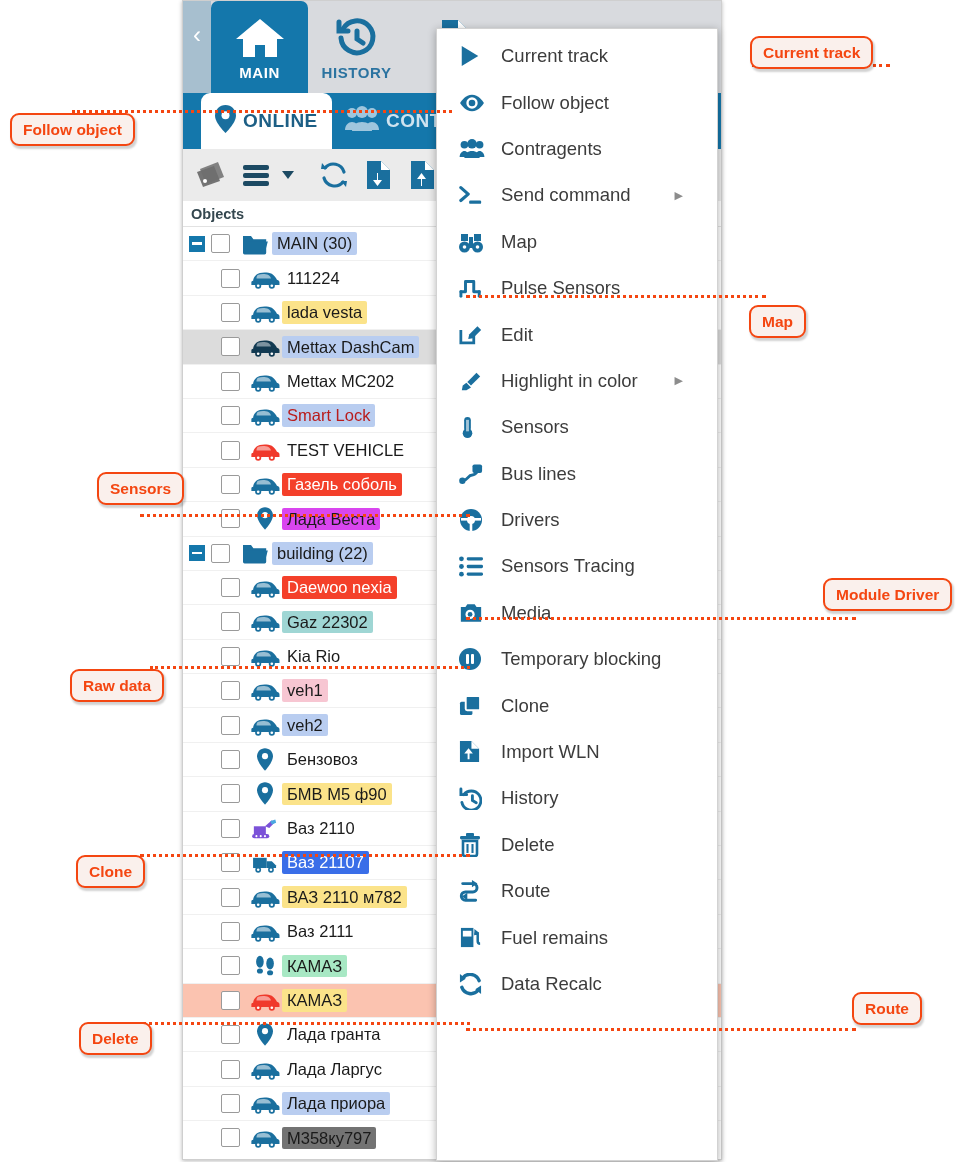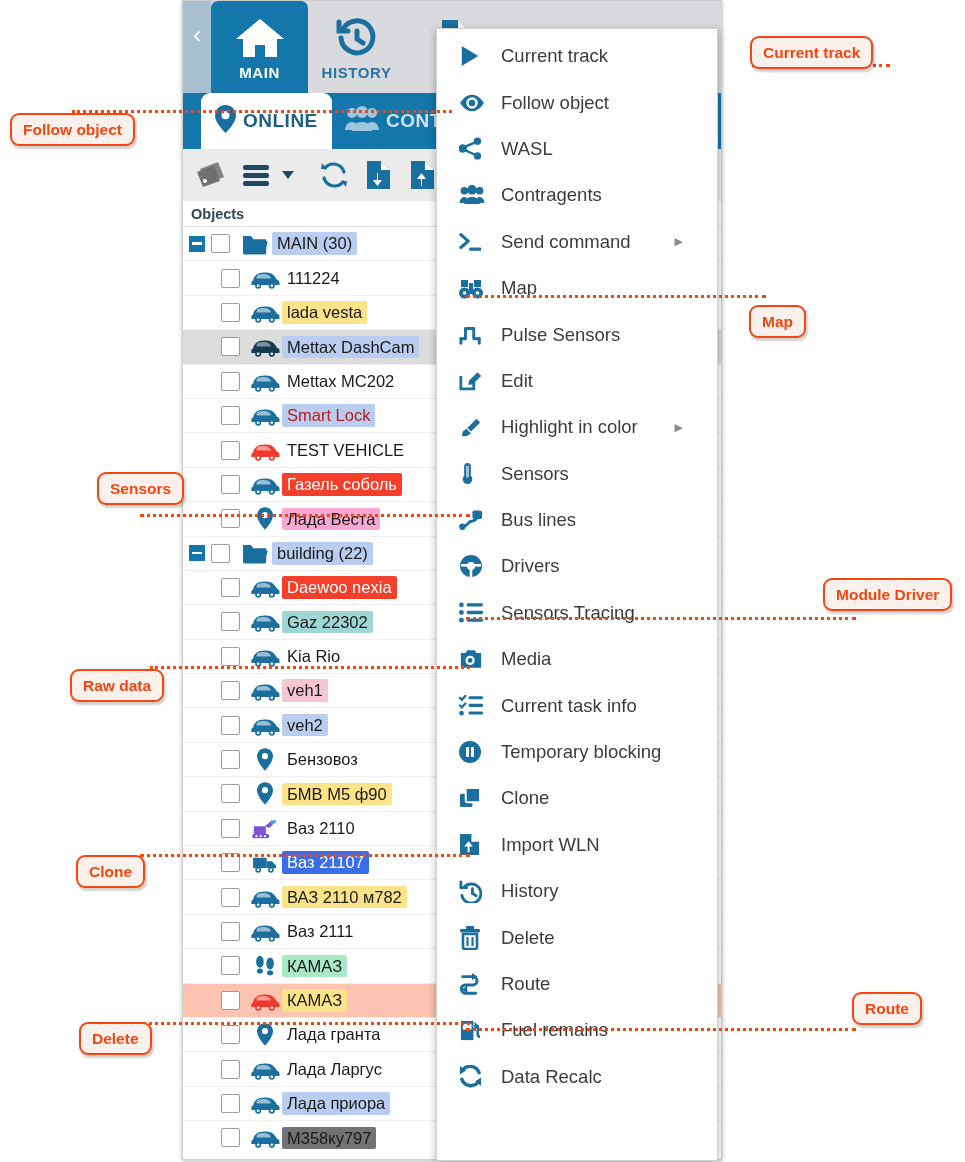--- a/index.html
+++ b/index.html
@@ -420,21 +420,21 @@
       <div class="row">
         <span class="indent"></span>
         <span style="width:14px;flex:0 0 auto;"></span>
         <span class="cb"></span>
         <span class="oic">
           <svg width="16" height="23" viewBox="0 0 20 28">
             <path fill="#1a6f9e" d="M10 0C4.5 0 0 4.5 0 10c0 7.5 10 18 10 18s10-10.5 10-18C20 4.5 15.5 0 10 0z"></path>
             <circle cx="10" cy="9.8" r="3.8" fill="#ffffff"></circle>
           </svg>
         </span>
-        <span class="oname" style="background:#f9a8d4;color:#1a1a1a;">Лада Веста</span>
+        <span class="oname" style="background:#d946ef;color:#1a1a1a;">Лада Веста</span>
       </div>
       <div class="row">
         <span class="expander">
           <i></i>
         </span>
         <span class="cb"></span>
         <span class="oic">
           <svg width="28" height="24" viewBox="0 0 32 30">
             <path fill="#1a6f9e" d="M1 5h10l3 4h16v17a2 2 0 0 1-2 2H3a2 2 0 0 1-2-2z"></path>
             <path fill="#1a6f9e" d="M6 12h26l-4 15H2z"></path>
@@ -721,34 +721,20 @@
         <svg width="26" height="22" viewBox="0 0 26 24">
           <path fill="#1a6f9e" d="M13 3C6 3 1.5 9.5 0 12c1.5 2.5 6 9 13 9s11.5-6.5 13-9c-1.5-2.5-6-9-13-9z"></path>
           <circle cx="13" cy="12" r="6.2" fill="#ffffff"></circle>
           <circle cx="13" cy="12" r="3.6" fill="#1a6f9e"></circle>
         </svg>
       </span>
       <span class="mlbl">Follow object</span>
     </div>
     <div class="mi">
       <span class="mic">
-        <svg width="24" height="24" viewBox="0 0 26 25">
-          <circle cx="20" cy="4" r="4" fill="#1a6f9e"></circle>
-          <circle cx="20" cy="20" r="4" fill="#1a6f9e"></circle>
-          <circle cx="4" cy="12" r="4.6" fill="#1a6f9e"></circle>
-          <g stroke="#1a6f9e" stroke-width="2.6">
-            <path d="M7 10l11-5"></path>
-            <path d="M7 14l11 5"></path>
-          </g>
-        </svg>
-      </span>
-      <span class="mlbl">WASL</span>
-    </div>
-    <div class="mi">
-      <span class="mic">
         <svg width="26" height="20" viewBox="0 0 26 21">
           <g fill="#1a6f9e">
             <circle cx="5" cy="6" r="4"></circle>
             <circle cx="21" cy="6" r="4"></circle>
             <circle cx="13" cy="5" r="5"></circle>
             <path d="M0 19c0-4 2.6-6.5 5-6.5S10 15 10 19z"></path>
             <path d="M16 19c0-4 2.6-6.5 5-6.5S26 15 26 19z"></path>
             <path d="M5 20c0-5 3.6-7.5 8-7.5S21 15 21 20z"></path>
           </g>
         </svg>
@@ -866,37 +852,20 @@
     </div>
     <div class="mi">
       <span class="mic">
         <svg width="24" height="22" viewBox="0 0 26 23">
           <path fill="#1a6f9e" d="M2 5h5l2-3h8l2 3h5v16H2z"></path>
           <circle cx="12" cy="13" r="5" fill="#ffffff"></circle>
           <circle cx="12" cy="13" r="2.6" fill="#1a6f9e"></circle>
         </svg>
       </span>
       <span class="mlbl">Media</span>
-    </div>
-    <div class="mi">
-      <span class="mic">
-        <svg width="25" height="23" viewBox="0 0 26 24">
-          <g fill="none" stroke="#1a6f9e" stroke-width="2.4" stroke-linecap="round">
-            <path d="M1 4l2 2 3.5-4"></path>
-            <path d="M1 12l2 2 3.5-4"></path>
-          </g>
-          <circle cx="2.6" cy="20" r="2.4" fill="#1a6f9e"></circle>
-          <g fill="#1a6f9e">
-            <rect x="10" y="2.3" width="15" height="3.2" rx="1.4"></rect>
-            <rect x="10" y="10.3" width="15" height="3.2" rx="1.4"></rect>
-            <rect x="10" y="18.3" width="15" height="3.2" rx="1.4"></rect>
-          </g>
-        </svg>
-      </span>
-      <span class="mlbl">Current task info</span>
     </div>
     <div class="mi">
       <span class="mic">
         <svg width="22" height="22" viewBox="0 0 22 22">
           <circle cx="11" cy="11" r="11" fill="#1a6f9e"></circle>
           <g fill="#ffffff">
             <rect x="7" y="6" width="3" height="10" rx="1"></rect>
             <rect x="12" y="6" width="3" height="10" rx="1"></rect>
           </g>
         </svg>

